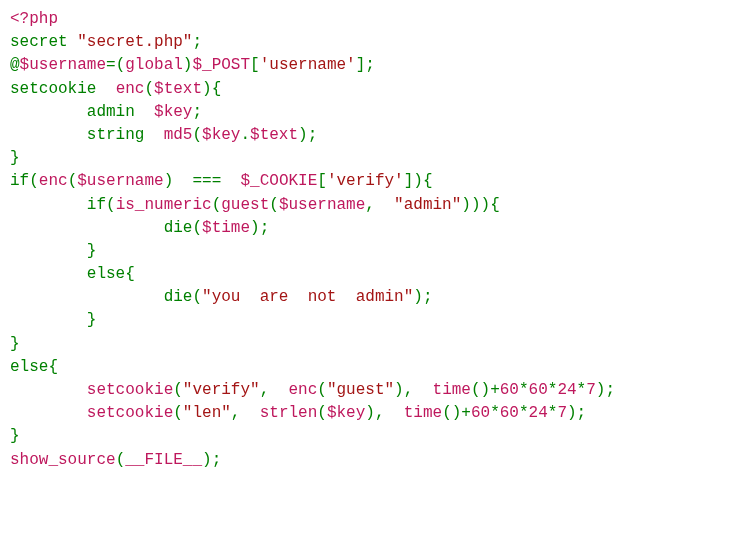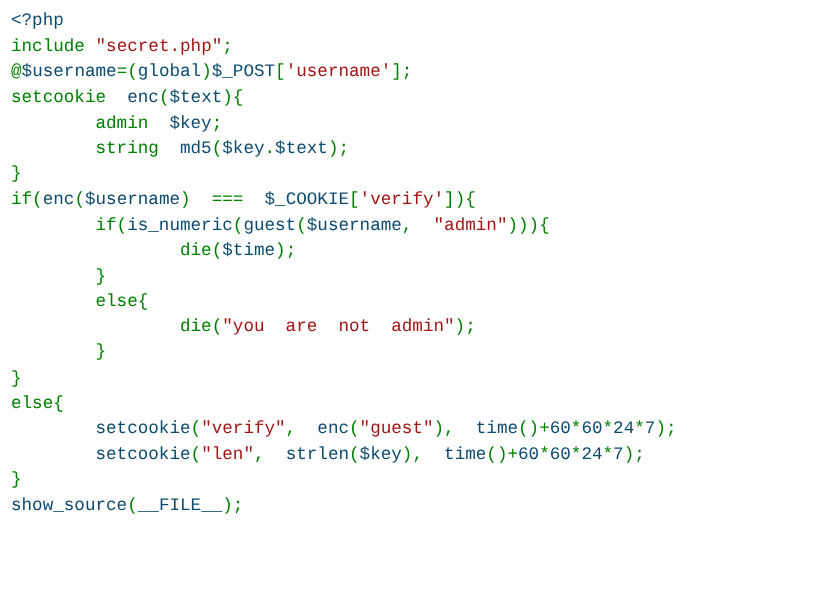--- a/index.html
+++ b/index.html
@@ -11,29 +11,29 @@
     line-height: 1.45;
     color: #000;
     width: 743px;
     box-sizing: border-box;
   }
   pre {
     margin: 0;
     font-family: inherit;
     white-space: pre;
   }
-  .blue { color: #0c4a6e; }
+  .blue { color: #be185d; }
   .red { color: #a31515; }
   .green { color: #008000; }
 </style>
 </head>
 <body>
 
 <pre><span class="blue">&lt;?php</span>
-<span class="green">include</span><span> </span><span class="red">"secret.php"</span><span class="green">;</span>
+<span class="green">secret</span><span> </span><span class="red">"secret.php"</span><span class="green">;</span>
 <span class="green">@</span><span class="blue">$username</span><span class="green">=(</span><span class="blue">global</span><span class="green">)</span><span class="blue">$_POST</span><span class="green">[</span><span class="red">'username'</span><span class="green">];</span>
 <span class="green">setcookie</span><span>  </span><span class="blue">enc</span><span class="green">(</span><span class="blue">$text</span><span class="green">){</span>
 <span>        </span><span class="green">admin</span><span>  </span><span class="blue">$key</span><span class="green">;</span>
 <span>        </span><span class="green">string</span><span>  </span><span class="blue">md5</span><span class="green">(</span><span class="blue">$key</span><span class="green">.</span><span class="blue">$text</span><span class="green">);</span>
 <span class="green">}</span>
 <span class="green">if</span><span class="green">(</span><span class="blue">enc</span><span class="green">(</span><span class="blue">$username</span><span class="green">)</span><span>  </span><span class="green">===</span><span>  </span><span class="blue">$_COOKIE</span><span class="green">[</span><span class="red">'verify'</span><span class="green">]){</span>
 <span>        </span><span class="green">if</span><span class="green">(</span><span class="blue">is_numeric</span><span class="green">(</span><span class="blue">guest</span><span class="green">(</span><span class="blue">$username</span><span class="green">,</span><span>  </span><span class="red">"admin"</span><span class="green">))){</span>
 <span>                </span><span class="green">die</span><span class="green">(</span><span class="blue">$time</span><span class="green">);</span>
 <span>        </span><span class="green">}</span>
 <span>        </span><span class="green">else</span><span class="green">{</span>

